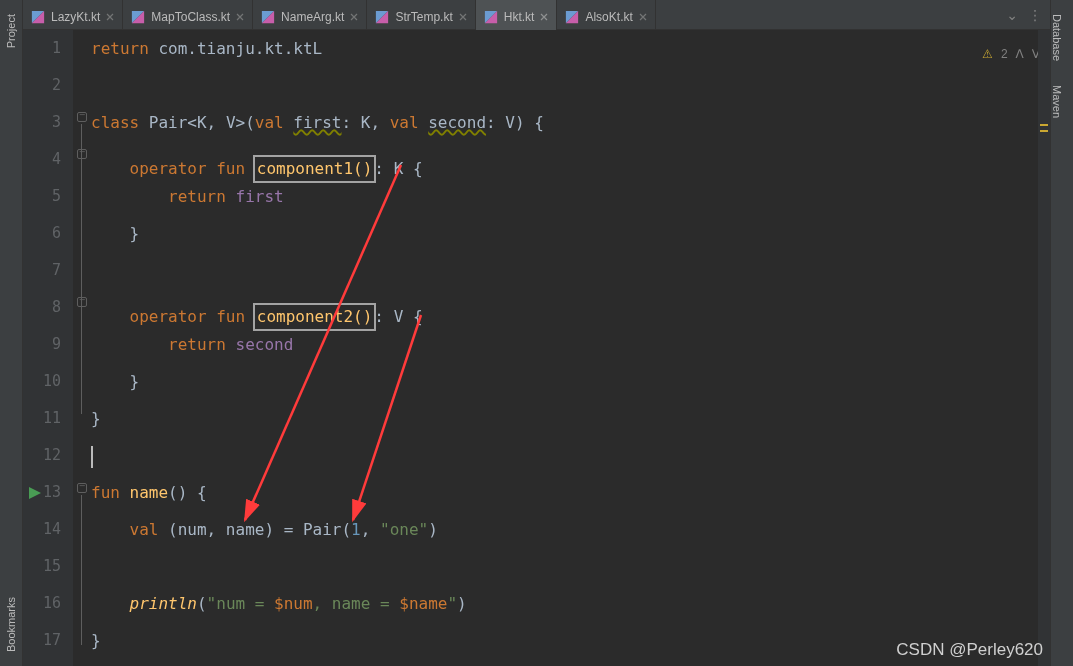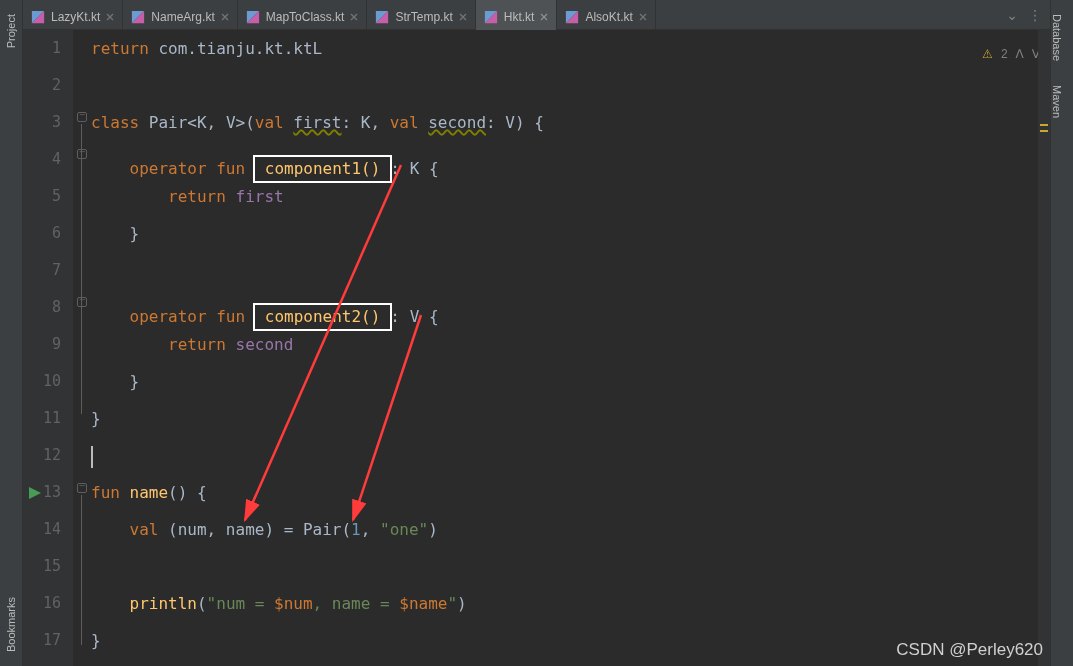--- a/index.html
+++ b/index.html
@@ -75,23 +75,23 @@
       flex: 1; font-size: 16px; line-height: 37px;
       position: relative; padding-right: 10px;
     }
     .code-line { height: 37px; white-space: pre; }
     .kw { color: #cc7832; }
     .fn { color: #ffc66d; }
     .str { color: #6a8759; }
     .num { color: #6897bb; }
     .squig-purple { text-decoration: underline wavy #b589cc; text-decoration-thickness:1px; }
     .squig-olive { text-decoration: underline wavy #808000; text-decoration-thickness:1.5px; }
-    .it { }
+    .it { font-style: italic; }
     .box-red {
-      border: 2px solid #ffffff; padding: 1px 10px; margin: 14px -2px;
+      border: 2px solid #a3a3a3; padding: 1px 2px; margin: 14px -2px;
       display: inline-block; line-height: 22px;
     }
     .caret {
       display: inline-block; width: 2px; height: 22px; background: #bbbbbb;
       vertical-align: middle;
     }
     .status-right {
       position: absolute; right: 10px; top: 6px; display: flex; align-items: center; gap: 8px;
       color: #808080; font-size: 12px; font-family: 'Segoe UI',sans-serif;
     }
@@ -137,31 +137,31 @@
     <span>LazyKt.kt</span>
     <svg class="tab-close" viewBox="0 0 8 8">
         <path d="M1 1l6 6M7 1l-6 6" stroke="#999" stroke-width="1.2"></path>
       </svg>
   </div>
   <div class="tab">
     <svg class="tab-icon" viewBox="0 0 16 16">
         <polygon points="1,1 15,1 1,15" fill="#6b9bd1"></polygon>
         <polygon points="15,1 1,15 15,15" fill="#c75eaa"></polygon>
       </svg>
+    <span>MapToClass.kt</span>
+    <svg class="tab-close" viewBox="0 0 8 8">
+        <path d="M1 1l6 6M7 1l-6 6" stroke="#999" stroke-width="1.2"></path>
+      </svg>
+  </div>
+  <div class="tab">
+    <svg class="tab-icon" viewBox="0 0 16 16">
+        <polygon points="1,1 15,1 1,15" fill="#6b9bd1"></polygon>
+        <polygon points="15,1 1,15 15,15" fill="#c75eaa"></polygon>
+      </svg>
     <span>NameArg.kt</span>
-    <svg class="tab-close" viewBox="0 0 8 8">
-        <path d="M1 1l6 6M7 1l-6 6" stroke="#999" stroke-width="1.2"></path>
-      </svg>
-  </div>
-  <div class="tab">
-    <svg class="tab-icon" viewBox="0 0 16 16">
-        <polygon points="1,1 15,1 1,15" fill="#6b9bd1"></polygon>
-        <polygon points="15,1 1,15 15,15" fill="#c75eaa"></polygon>
-      </svg>
-    <span>MapToClass.kt</span>
     <svg class="tab-close" viewBox="0 0 8 8">
         <path d="M1 1l6 6M7 1l-6 6" stroke="#999" stroke-width="1.2"></path>
       </svg>
   </div>
   <div class="tab">
     <svg class="tab-icon" viewBox="0 0 16 16">
         <polygon points="1,1 15,1 1,15" fill="#6b9bd1"></polygon>
         <polygon points="15,1 1,15 15,15" fill="#c75eaa"></polygon>
       </svg>
     <span>StrTemp.kt</span>

